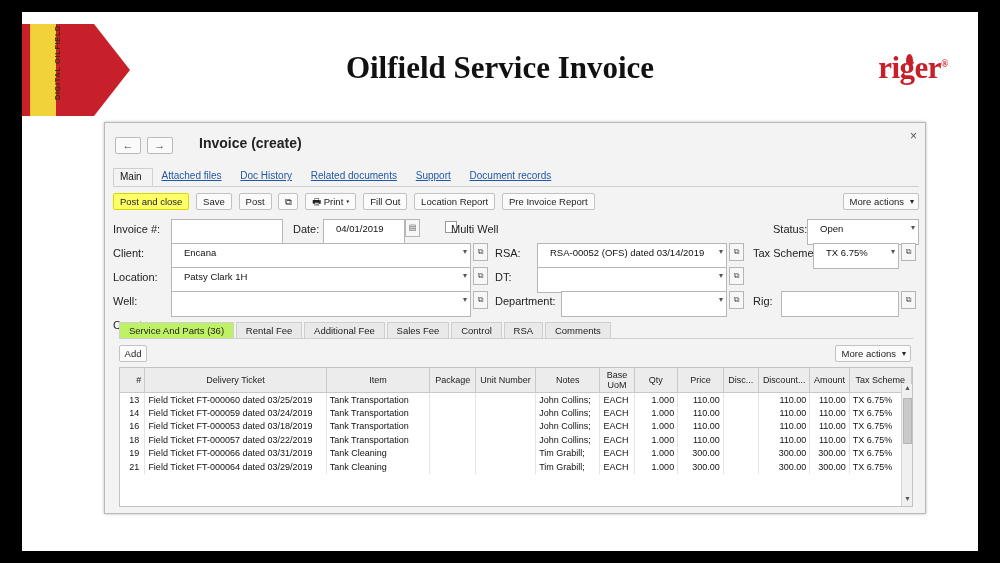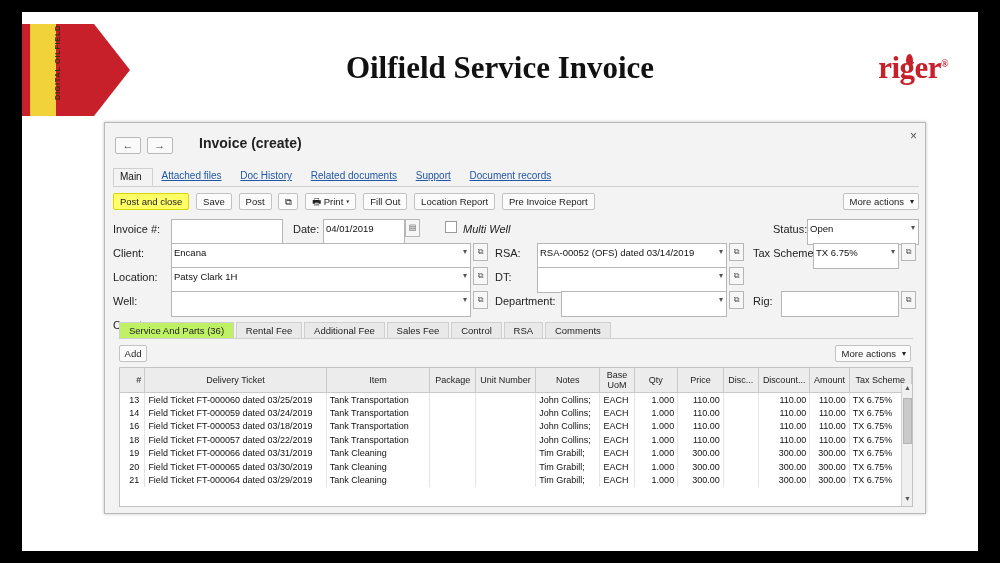--- a/index.html
+++ b/index.html
@@ -80,21 +80,21 @@
   .more-actions { position:absolute; right:0; top:0; height:17px; line-height:15px; padding:0 14px 0 6px;
     border:1px solid #c2c2c2; background:#fbfbfb; font-size:9.5px; border-radius:2px;}
   .more-actions:after { content:"▾"; position:absolute; right:4px; top:0; font-size:8px;}
 
   
   .form { position:absolute; left:8px; top:96px; width:806px; }
   .frow { position:relative; height:20px; margin-bottom:4px; }
   .lbl { position:absolute; font-size:11px; color:#222; top:4px;}
   .fld {
     position:absolute; top:0; height:26px; background:#fff; border:1px solid #b6b6b6;
-    font-size:9.5px; color:#111; padding:2px 2px; line-height:13px; overflow:hidden; white-space:nowrap;
+    font-size:9.5px; color:#111; padding:2px 12px; line-height:13px; overflow:hidden; white-space:nowrap;
   }
   .fld.drop:after { content:"▾"; position:absolute; right:3px; top:1px; font-size:8px; color:#555;}
   .fld.drop { padding-right:14px; }
   .sqbtn { position:absolute; top:0; width:15px; height:18px; border:1px solid #b6b6b6; background:#f7f7f7;
            font-size:8px; text-align:center; line-height:16px; color:#555;}
   .chk { position:absolute; top:2px; width:12px; height:12px; border:1px solid #9a9a9a; background:#fff;}
 
   
   .inner-tabs { position:absolute; left:14px; top:198px; width:794px; height:18px; border-bottom:1px solid #cfcfcf;}
   .inner-tabs .itab { display:inline-block; padding:2px 9px; font-size:9.5px; border:1px solid #cfcfcf; border-bottom:none;
@@ -189,21 +189,21 @@
 
     <div class="form">
 
       <div class="frow">
         <span class="lbl" style="left:0;">Invoice #:</span>
         <span class="fld" style="left:58px; width:112px;"></span>
         <span class="lbl" style="left:180px;">Date:</span>
         <span class="fld" style="left:210px; width:82px;">04/01/2019</span>
         <span class="sqbtn" style="left:292px;">▤</span>
         <span class="chk" style="left:332px;"></span>
-        <span class="lbl" style="left:350px;font-style:italic;">Multi Well</span>
+        <span class="lbl" style="left:338px;">Multi Well</span>
         <span class="lbl" style="left:660px;">Status:</span>
         <span class="fld drop" style="left:694px; width:112px;">Open</span>
       </div>
 
       <div class="frow">
         <span class="lbl" style="left:0;text-align:right;">Client:</span>
         <span class="fld drop" style="left:58px; width:300px;">Encana</span>
         <span class="sqbtn" style="left:360px;">⧉</span>
         <span class="lbl" style="left:382px;">RSA:</span>
         <span class="fld drop" style="left:424px; width:190px;">RSA-00052 (OFS) dated 03/14/2019</span>
@@ -341,35 +341,20 @@
               <td style="text-align: left;">Tim Grabill;</td>
               <td style="text-align: left;">EACH</td>
               <td style="text-align: right;">1.000</td>
               <td style="text-align: right;">300.00</td>
               <td style="text-align: right;"></td>
               <td style="text-align: right;">300.00</td>
               <td style="text-align: right;">300.00</td>
               <td style="text-align: left;">TX 6.75%</td>
             </tr>
             <tr>
-              <td style="text-align: right;">20</td>
-              <td style="text-align: left;">Field Ticket FT-000065 dated 03/30/2019</td>
-              <td style="text-align: left;">Tank Cleaning</td>
-              <td style="text-align: left;"></td>
-              <td style="text-align: left;"></td>
-              <td style="text-align: left;">Tim Grabill;</td>
-              <td style="text-align: left;">EACH</td>
-              <td style="text-align: right;">1.000</td>
-              <td style="text-align: right;">300.00</td>
-              <td style="text-align: right;"></td>
-              <td style="text-align: right;">300.00</td>
-              <td style="text-align: right;">300.00</td>
-              <td style="text-align: left;">TX 6.75%</td>
-            </tr>
-            <tr>
               <td style="text-align: right;">21</td>
               <td style="text-align: left;">Field Ticket FT-000064 dated 03/29/2019</td>
               <td style="text-align: left;">Tank Cleaning</td>
               <td style="text-align: left;"></td>
               <td style="text-align: left;"></td>
               <td style="text-align: left;">Tim Grabill;</td>
               <td style="text-align: left;">EACH</td>
               <td style="text-align: right;">1.000</td>
               <td style="text-align: right;">300.00</td>
               <td style="text-align: right;"></td>

